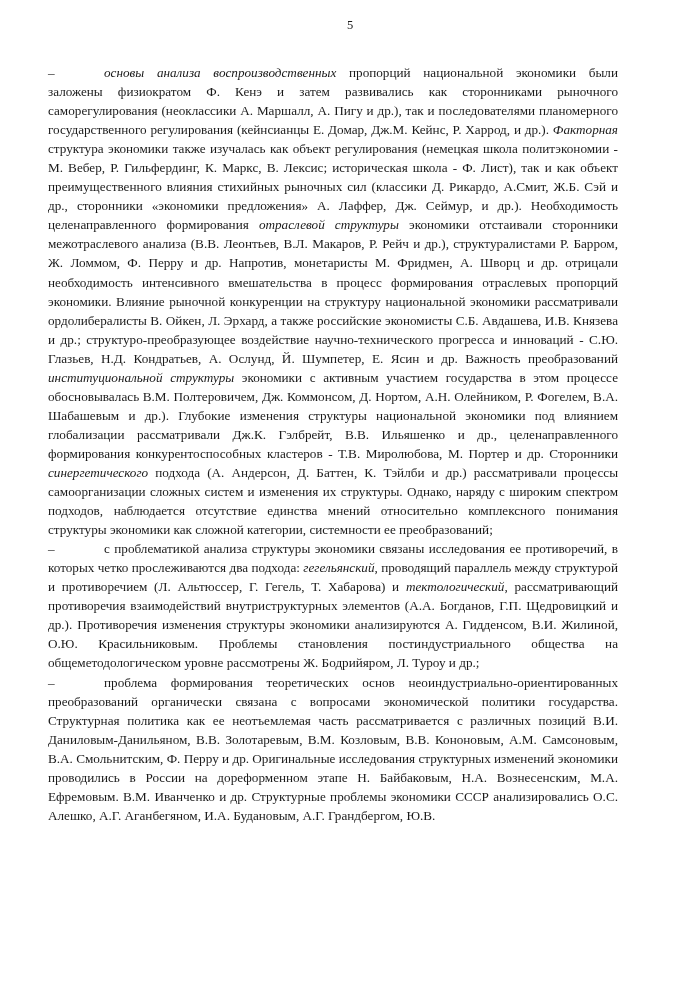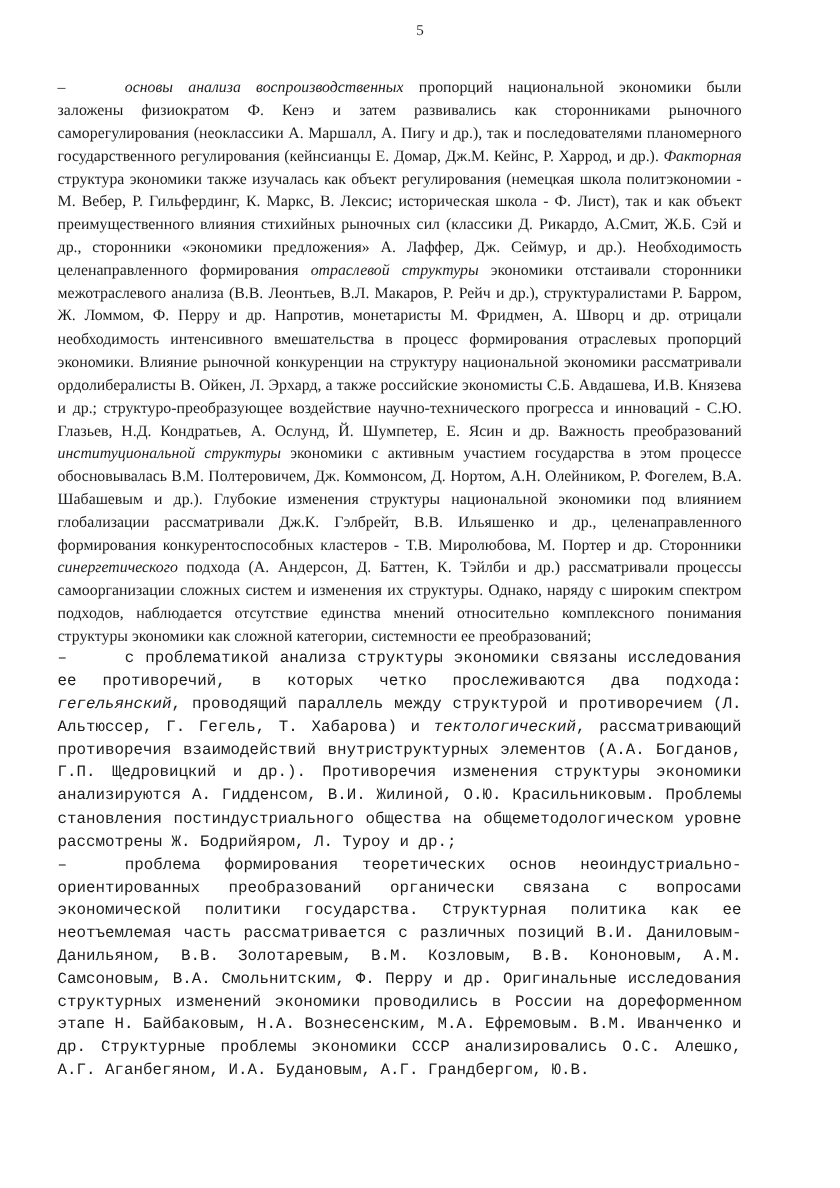--- a/index.html
+++ b/index.html
@@ -37,21 +37,20 @@
     hyphens: manual;
     margin-top: 17px;
   }
   .para {
     margin: 0;
     text-indent: 0;
     text-align: justify;
   }
   .para + .para {
     margin-top: 0;
-    font-family: Liberation Mono, monospace;
   }
   .dash-lead {
     display: inline-block;
     width: 56px;
   }
   .it {
     font-style: italic;
   }
   
   .para:last-child {

